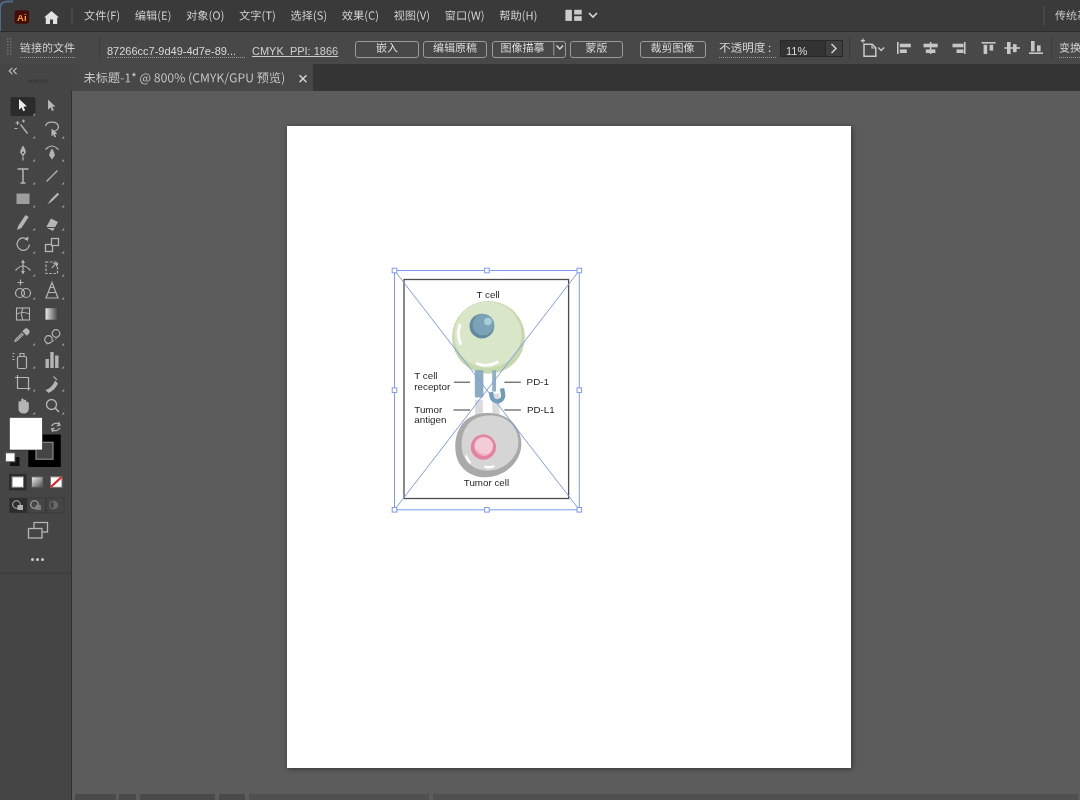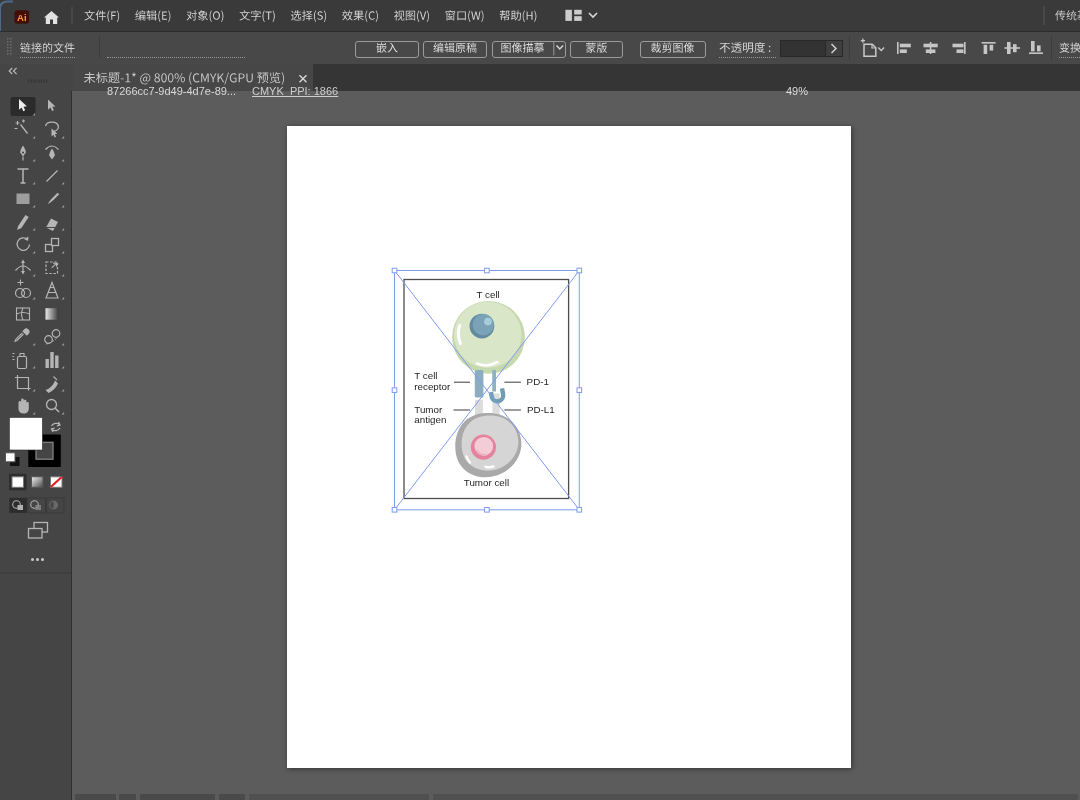--- a/index.html
+++ b/index.html
@@ -5,21 +5,21 @@
     font-family:"Liberation Sans",sans-serif;-webkit-font-smoothing:antialiased;}
   .abs{position:absolute;}
   #menubar{left:0;top:0;width:1080px;height:31px;background:#3a3a3a;z-index:30;}
   #ctrlbar{left:0;top:31px;width:1080px;height:33px;background:#484848;border-top:1px solid #2d2d2d;box-sizing:border-box;z-index:30;}
   #tabbar{left:0;top:64px;width:1080px;height:27px;background:#353535;z-index:20;}
   #tabbarleft{left:0;top:64px;width:73px;height:27px;background:#454545;z-index:21;}
   #activetab{left:73px;top:64px;width:240px;height:27px;background:#474747;z-index:21;}
   #toolbar{left:0;top:91px;width:72px;height:709px;background:#454545;border-right:1px solid #303030;box-sizing:border-box;z-index:20;}
   .btn{position:absolute;top:41px;height:15px;border:1px solid #9b9b9b;border-radius:3px;background:transparent;z-index:35;}
   .dotted{position:absolute;height:0;border-bottom:1px dotted #989898;z-index:35;}
-  .ltxt{position:absolute;color:#d4d4d4;font-size:11px;line-height:11px;z-index:35;margin-top:40px;}
+  .ltxt{position:absolute;color:#d4d4d4;font-size:11px;line-height:11px;z-index:35;}
 </style></head>
 <body>
 <div class="abs" id="menubar"></div>
 <div class="abs" id="ctrlbar"></div>
 <div class="abs" id="tabbar"></div>
 <div class="abs" id="tabbarleft"></div>
 <div class="abs" id="activetab"></div>
 <div class="abs" id="toolbar"></div>
 
 <svg class="abs" style="left:0;top:0;z-index:31" width="1080" height="31" viewBox="0 0 1080 31">
@@ -93,21 +93,21 @@
   <rect x="1051" y="5" width="1" height="24" fill="#3c3c3c"></rect>
 </svg>
 
 <div class="btn" style="left:355px;width:62px;"></div>
 <div class="btn" style="left:423px;width:62px;"></div>
 <div class="btn" style="left:491.7px;width:72px;"></div>
 <div class="btn" style="left:570px;width:51px;"></div>
 <div class="btn" style="left:640px;width:64px;"></div>
 <div class="ltxt" style="left:252px;top:45.5px;color:#cecece;text-decoration:underline;">CMYK&nbsp;&nbsp;PPI:&nbsp;1866</div>
 <div class="ltxt" style="left:107px;top:45.5px;color:#d8d8d8;">87266cc7-9d49-4d7e-89...</div>
-<div class="ltxt" style="left:786px;top:46px;color:#dddddd;">49%</div>
+<div class="ltxt" style="left:786px;top:46px;color:#dddddd;">11%</div>
 <div class="dotted" style="left:20px;top:56.5px;width:55px;"></div>
 <div class="dotted" style="left:107px;top:56.5px;width:138px;"></div>
 <div class="dotted" style="left:719px;top:56.5px;width:57px;"></div>
 <div class="dotted" style="left:1059px;top:56.5px;width:21px;"></div>
 
 <svg class="abs" style="left:0;top:64px;z-index:22" width="340" height="27" viewBox="0 0 340 27">
   <path d="M12.3,3.8 L9.2,7 L12.3,10.2 M16.6,3.8 L13.5,7 L16.6,10.2" fill="none" stroke="#bbbbbb" stroke-width="1.2"></path>
   <path d="M299.5,11.3 L306.5,18.3 M306.5,11.3 L299.5,18.3" fill="none" stroke="#d8d8d8" stroke-width="1.4"></path>
 </svg>
 

